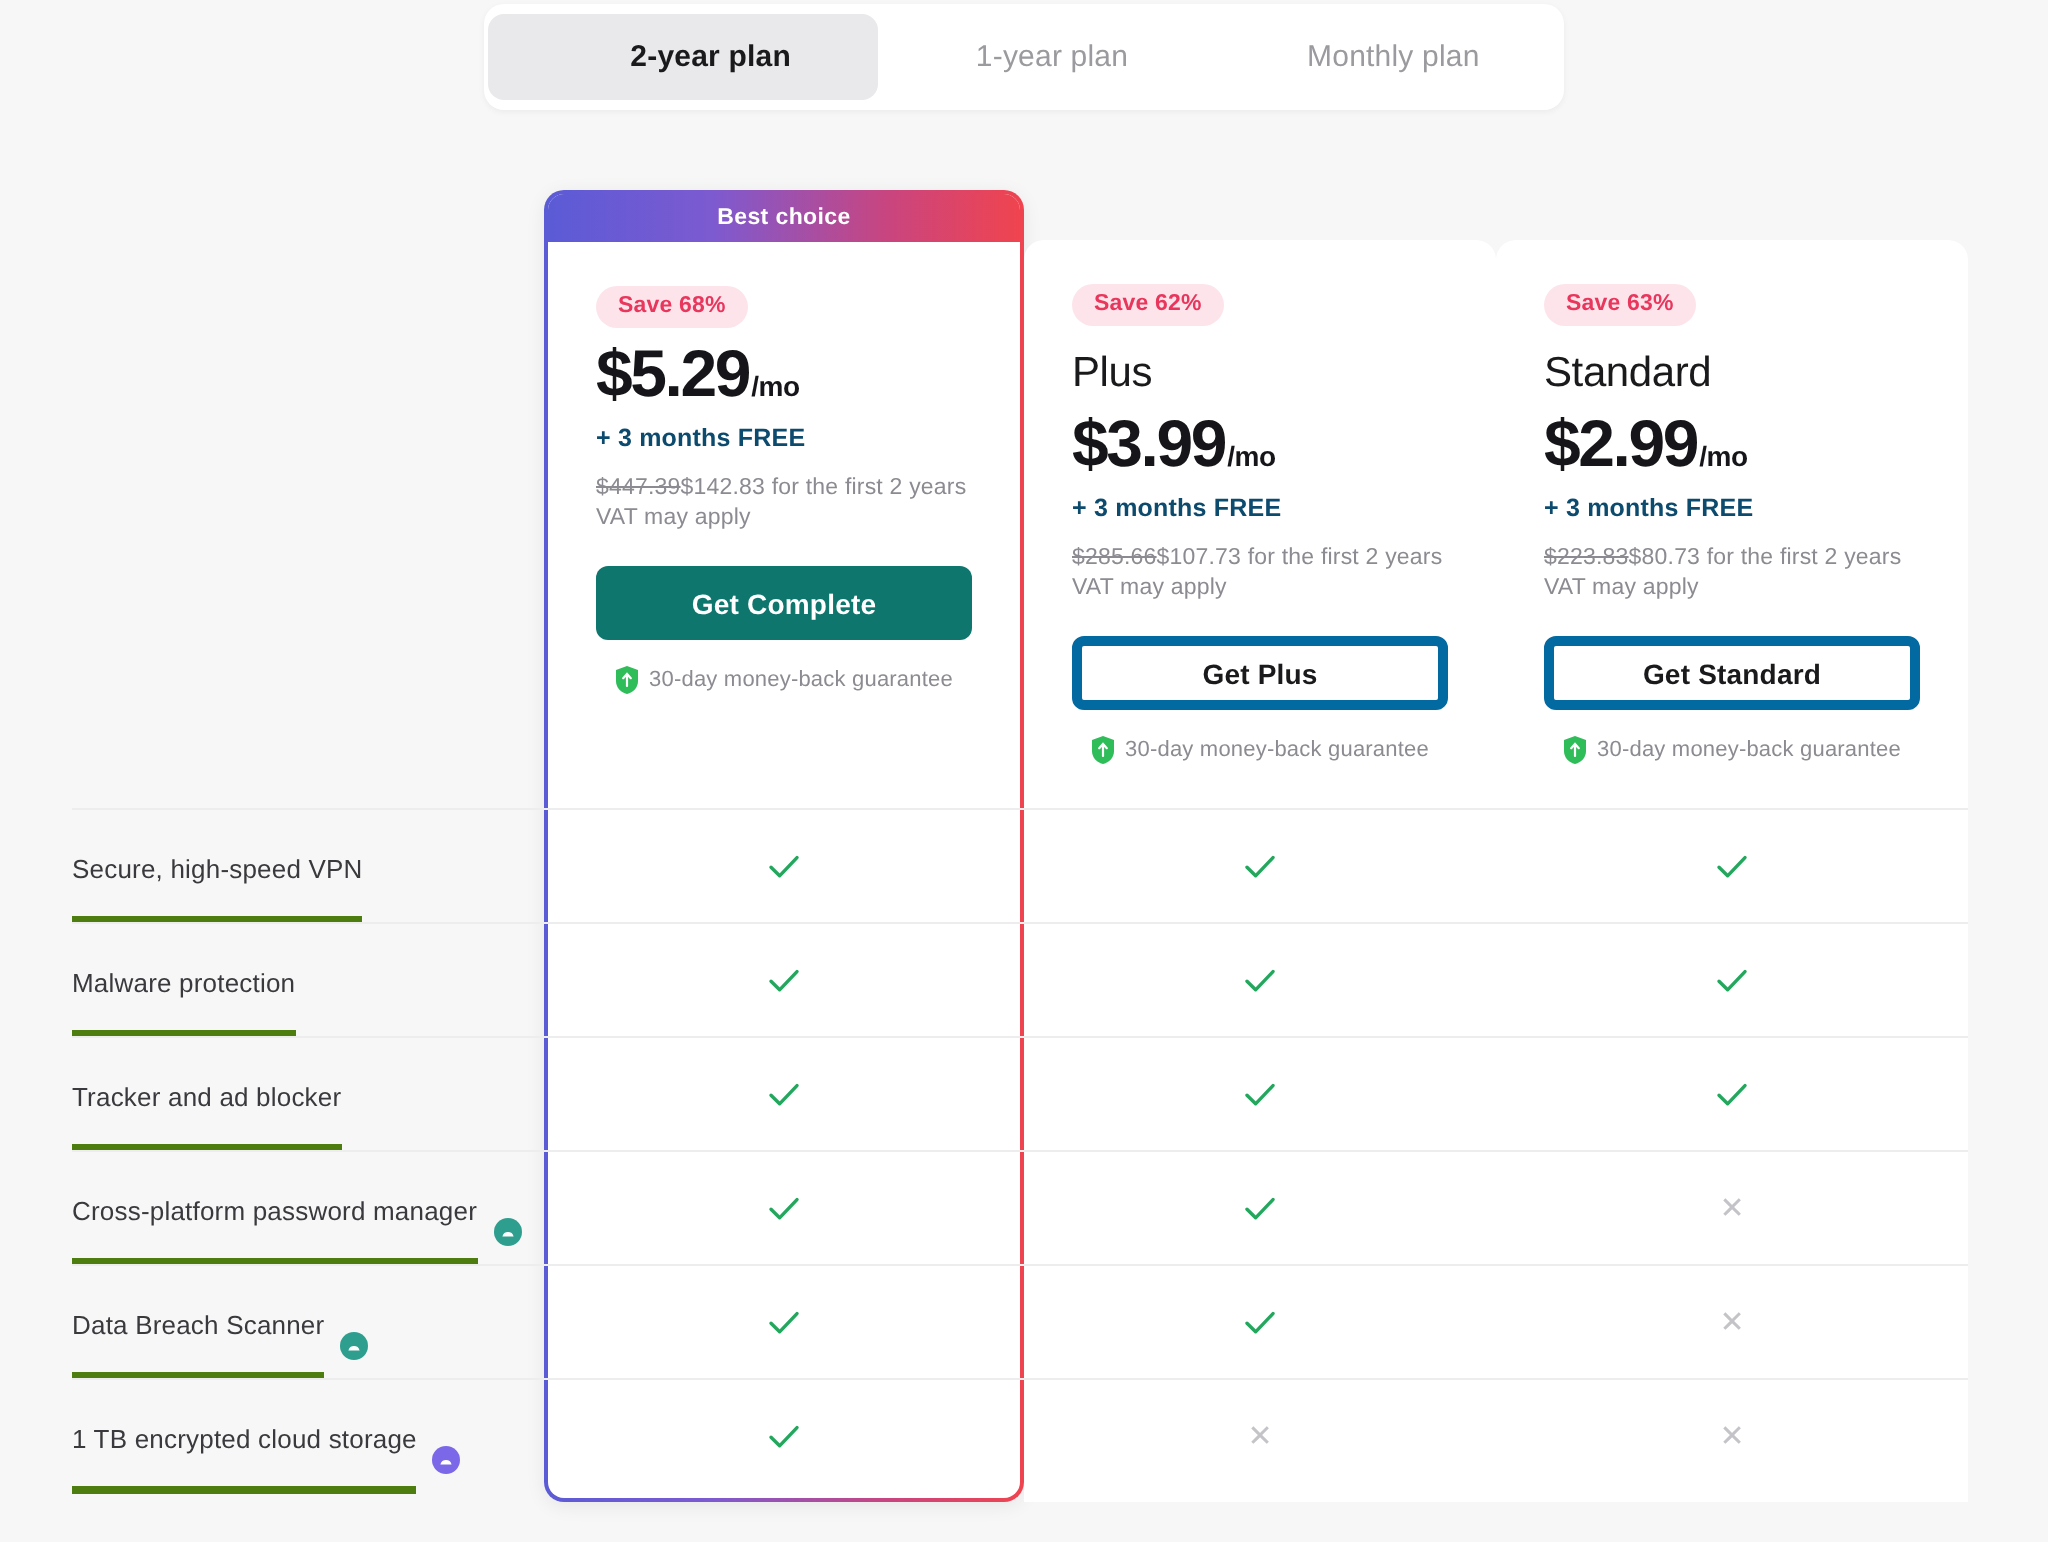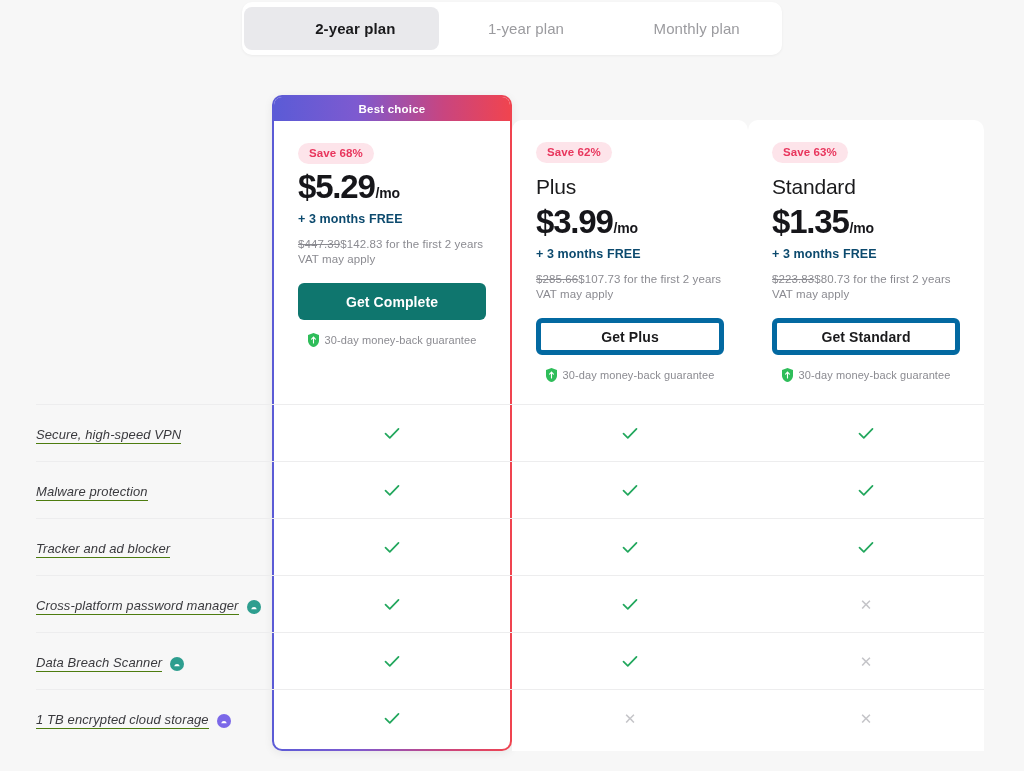--- a/index.html
+++ b/index.html
@@ -220,24 +220,23 @@
     left: 36px;
     top: 23px;
     display: flex;
     align-items: center;
     gap: 8px;
     font-size: 13px;
     color: #3a3a3e;
     letter-spacing: .1px;
   }
   .frow-label .txt {
-    border-bottom: 1px solid #4d7c0f;
-    padding-bottom: 1px;
+    border-bottom: 4px solid #4d7c0f;
+    padding-bottom: 16px;
     cursor: pointer;
-    font-style: italic;
   }
   .info-dot {
     width: 14px; height: 14px;
     border-radius: 50%;
     display: inline-flex;
     align-items: center;
     justify-content: center;
     flex: 0 0 auto;
   }
   .info-dot svg { display: block; }
@@ -332,21 +331,21 @@
         <span>30-day money-back guarantee</span>
       </div>
     </div>
   </div>
 
   <div class="card plain" id="card-standard">
     <div class="card-body">
       <span class="save-pill">Save 63%</span>
       <div class="plan-name">Standard</div>
       <div class="price-line">
-        <span class="price-main">$1.35</span>
+        <span class="price-main">$2.99</span>
         <span class="price-per">/mo</span>
       </div>
       <div class="free-months">+ 3 months FREE</div>
       <div class="total-line">
         <span class="old-price">$223.83</span><span>$80.73</span><span> for the first 2 years</span>
       </div>
       <div class="vat-line">VAT may apply</div>
       <button class="cta secondary">Get Standard</button>
       <div class="guarantee">
         <svg class="shield" viewBox="0 0 11 14">

